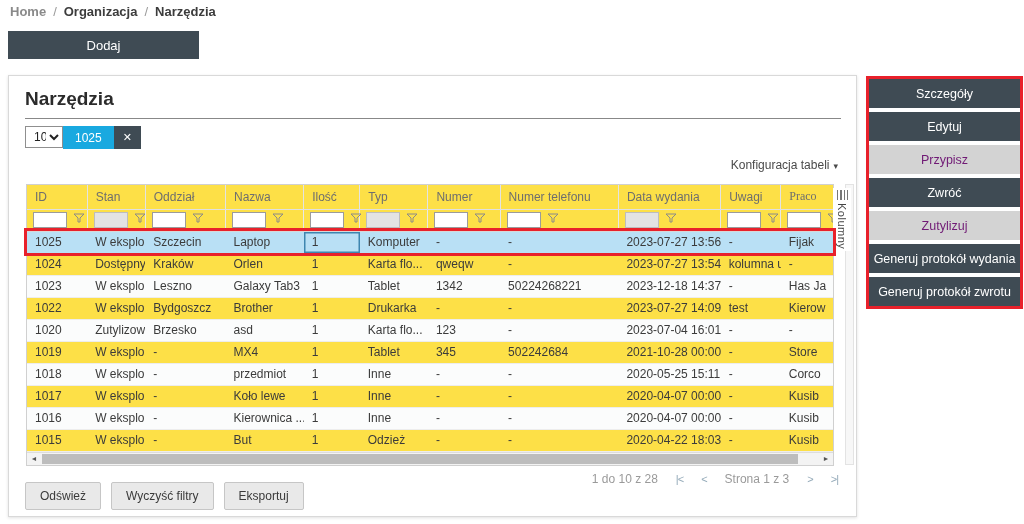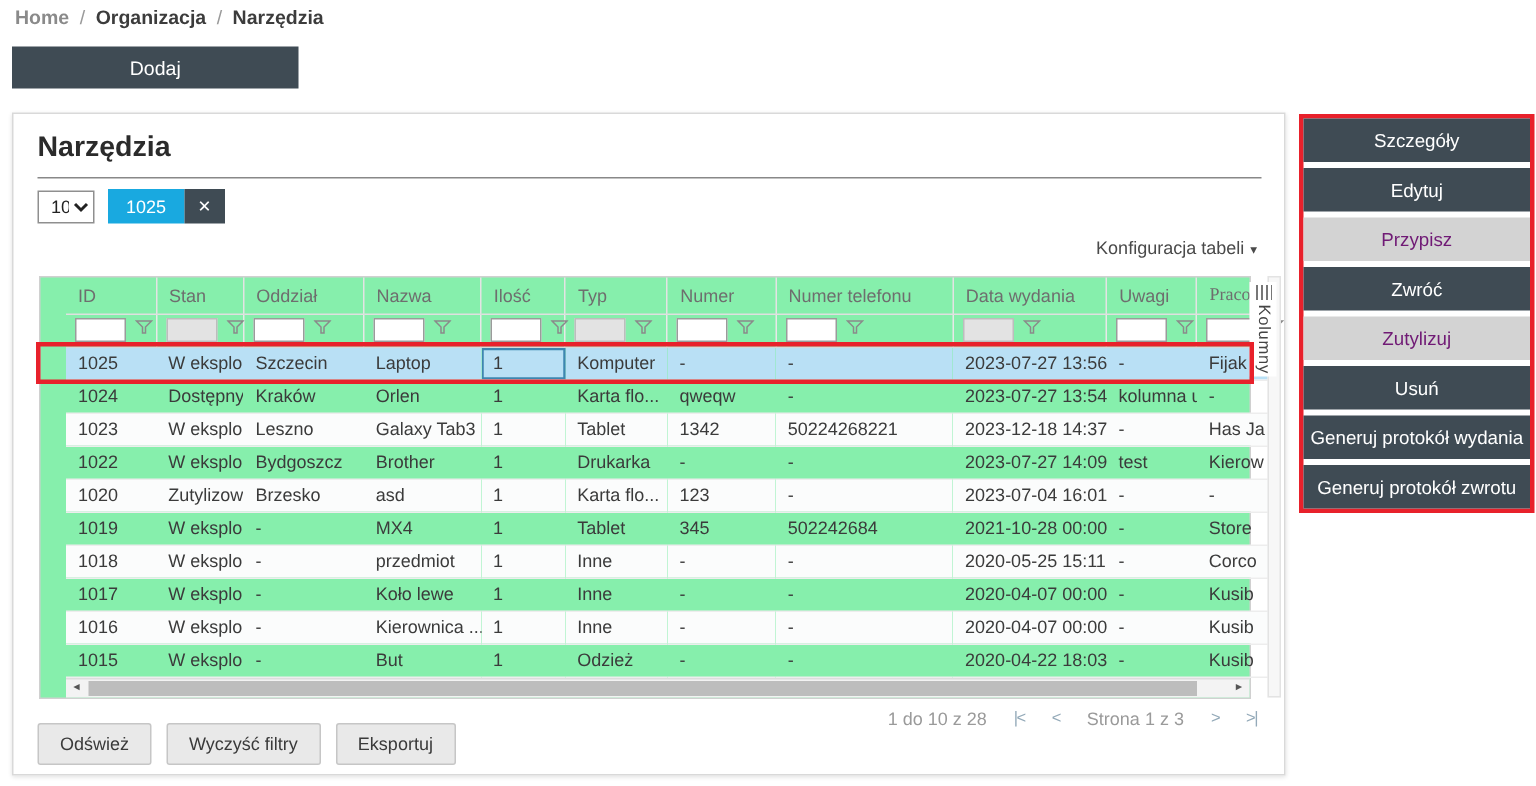--- a/index.html
+++ b/index.html
@@ -22,32 +22,32 @@
     background:var(--dark); color:#fff; border:none; font-size:13px;
     font-family:inherit; cursor:pointer;}
 
   
   .panel{position:absolute; left:8px; top:75px; width:849px; height:442px;
     background:#fff; border:1px solid #d9d9d9; box-shadow:0 1px 3px rgba(0,0,0,.12);}
   .panel-title{position:absolute; left:16px; top:12px; font-size:19px; font-weight:bold; color:#2b2b2b;}
   .panel-hr{position:absolute; left:16px; top:42px; width:816px; height:1px; background:#888;}
 
   
-  .controls{position:absolute; left:16px; top:50px; display:flex; align-items:center; gap:9px;}
+  .controls{position:absolute; left:16px; top:50px; display:flex; align-items:flex-start; }
   .page-size{width:38px; height:22px; font-size:12px; font-family:inherit; border:1px solid #8f8f8f;
     background:#fff; color:#222; padding-left:4px;}
   .chip{display:flex; height:23px; font-size:12px; cursor:default;}
   .chip-val{background:var(--blue); color:#fff; display:flex; align-items:center; padding:0 12px;}
   .chip-x{background:var(--dark); color:#fff; display:flex; align-items:center; padding:0 9px;
     font-size:11px; cursor:pointer;}
   .cfg-link{position:absolute; right:18px; top:82px; font-size:12px; color:#4a4a4a; cursor:pointer;}
   .cfg-caret{font-size:9px; color:#4a4a4a; margin-left:4px;}
 
   
-  .tbl-wrap{position:absolute; left:17px; top:108px; width:808px; border:1px solid #d0d0d0; background:#86efac;padding-left:17px;}
+  .tbl-wrap{position:absolute; left:17px; top:108px; width:808px; border:1px solid #d0d0d0; background:#fde047;}
   table{border-collapse:collapse; table-layout:fixed; width:806px; font-size:12px;}
   thead th{height:24px; font-weight:normal; color:var(--muted); text-align:left; padding-left:8px;
     border-right:1px solid #e3e3e3; border-bottom:1px solid #e0e0e0; white-space:nowrap; overflow:hidden;}
   thead th:last-child{border-right:none;font-family:Liberation Serif, serif;}
   tr.filters td{height:22px; border-right:1px solid #e8e8e8; border-bottom:1px solid #d8d8d8;
     padding-left:6px; white-space:nowrap;}
   tr.filters td:last-child{border-right:none;}
   .flt{display:inline-flex; align-items:center; gap:6px;}
   .flt input{height:16px; border:1px solid #9b9b9b; background:#fff; width:34px; font-size:11px;
     font-family:inherit; padding:0 2px;}
@@ -384,18 +384,17 @@
         <button class="grey-btn">Eksportuj</button>
       </div>
   </section>
 
   <aside class="actions" id="actions">
       <button class="act-btn">Szczegóły</button>
       <button class="act-btn">Edytuj</button>
       <button class="act-btn disabled" disabled="">Przypisz</button>
       <button class="act-btn">Zwróć</button>
       <button class="act-btn disabled" disabled="">Zutylizuj</button>
-      <button class="act-btn">Usuń</button>
       <button class="act-btn">Generuj protokół wydania</button>
       <button class="act-btn">Generuj protokół zwrotu</button>
     </aside>
 
 </div>
 
 </body></html>

